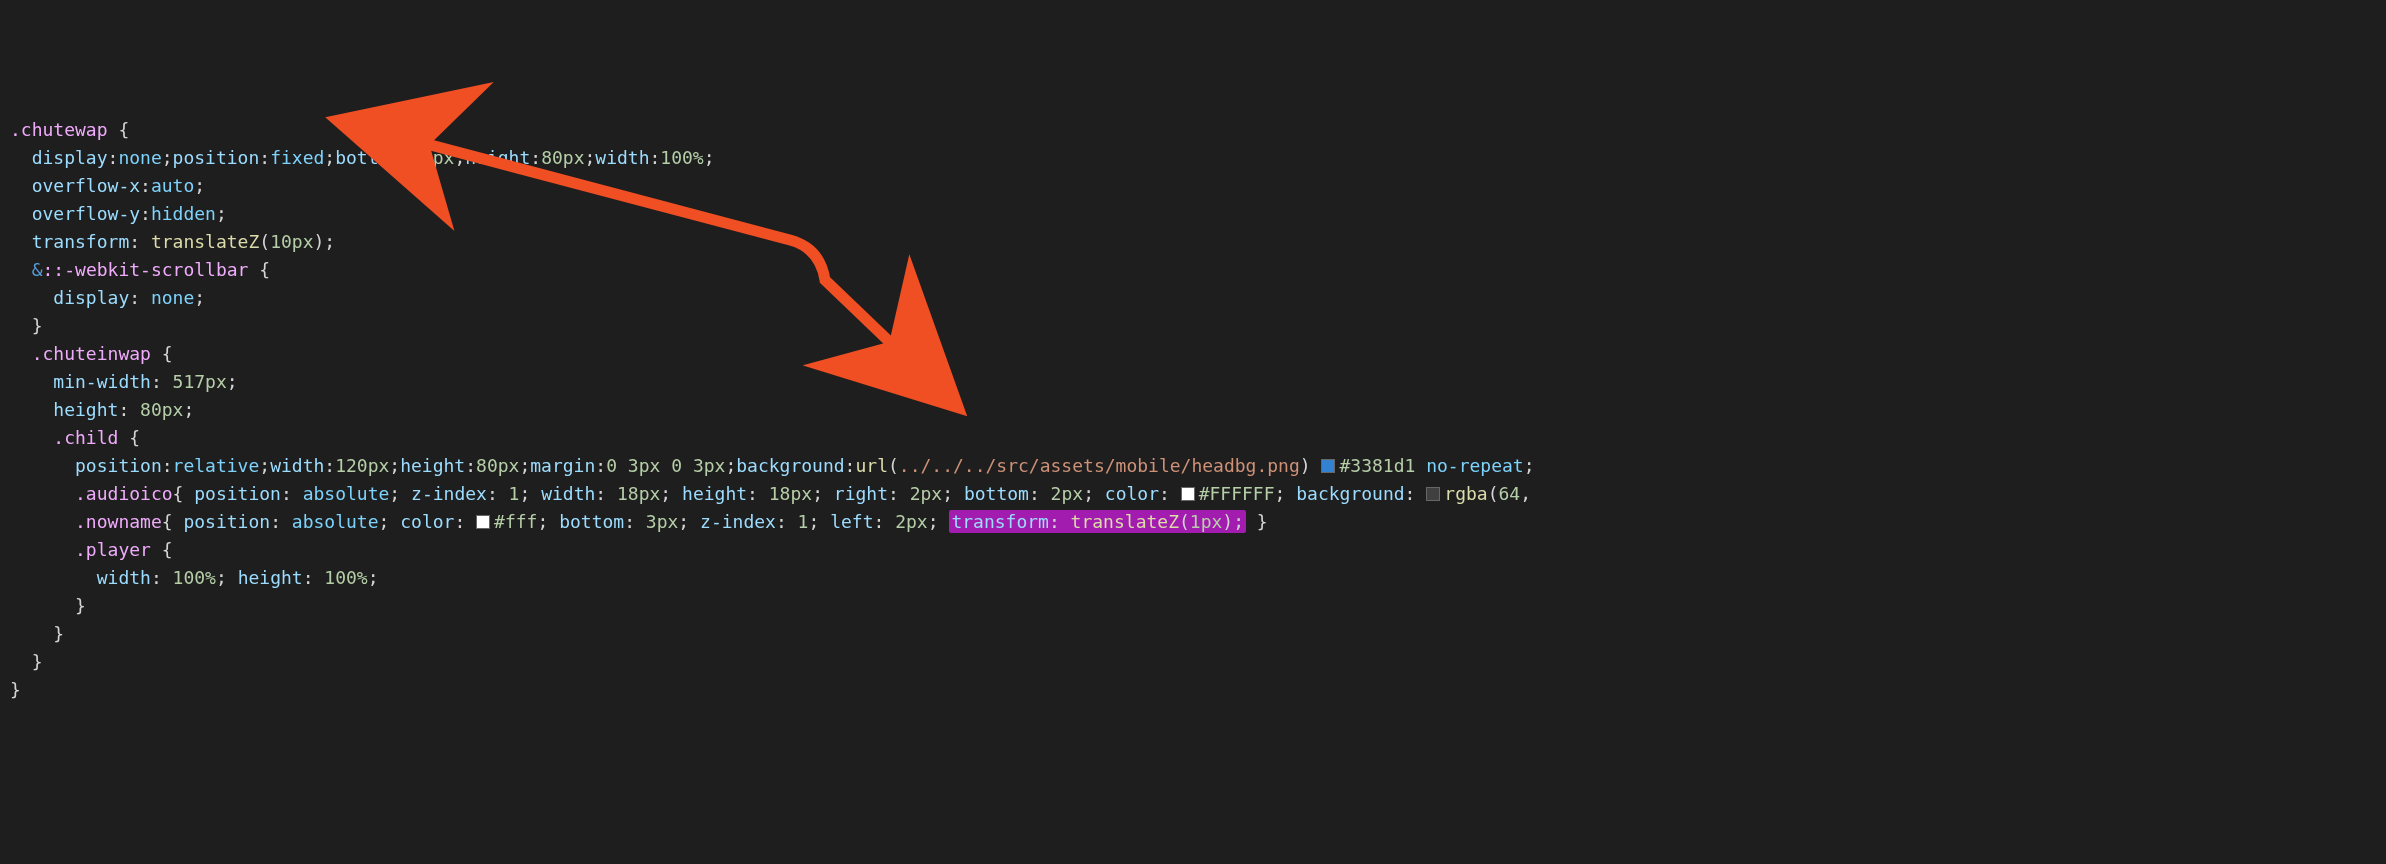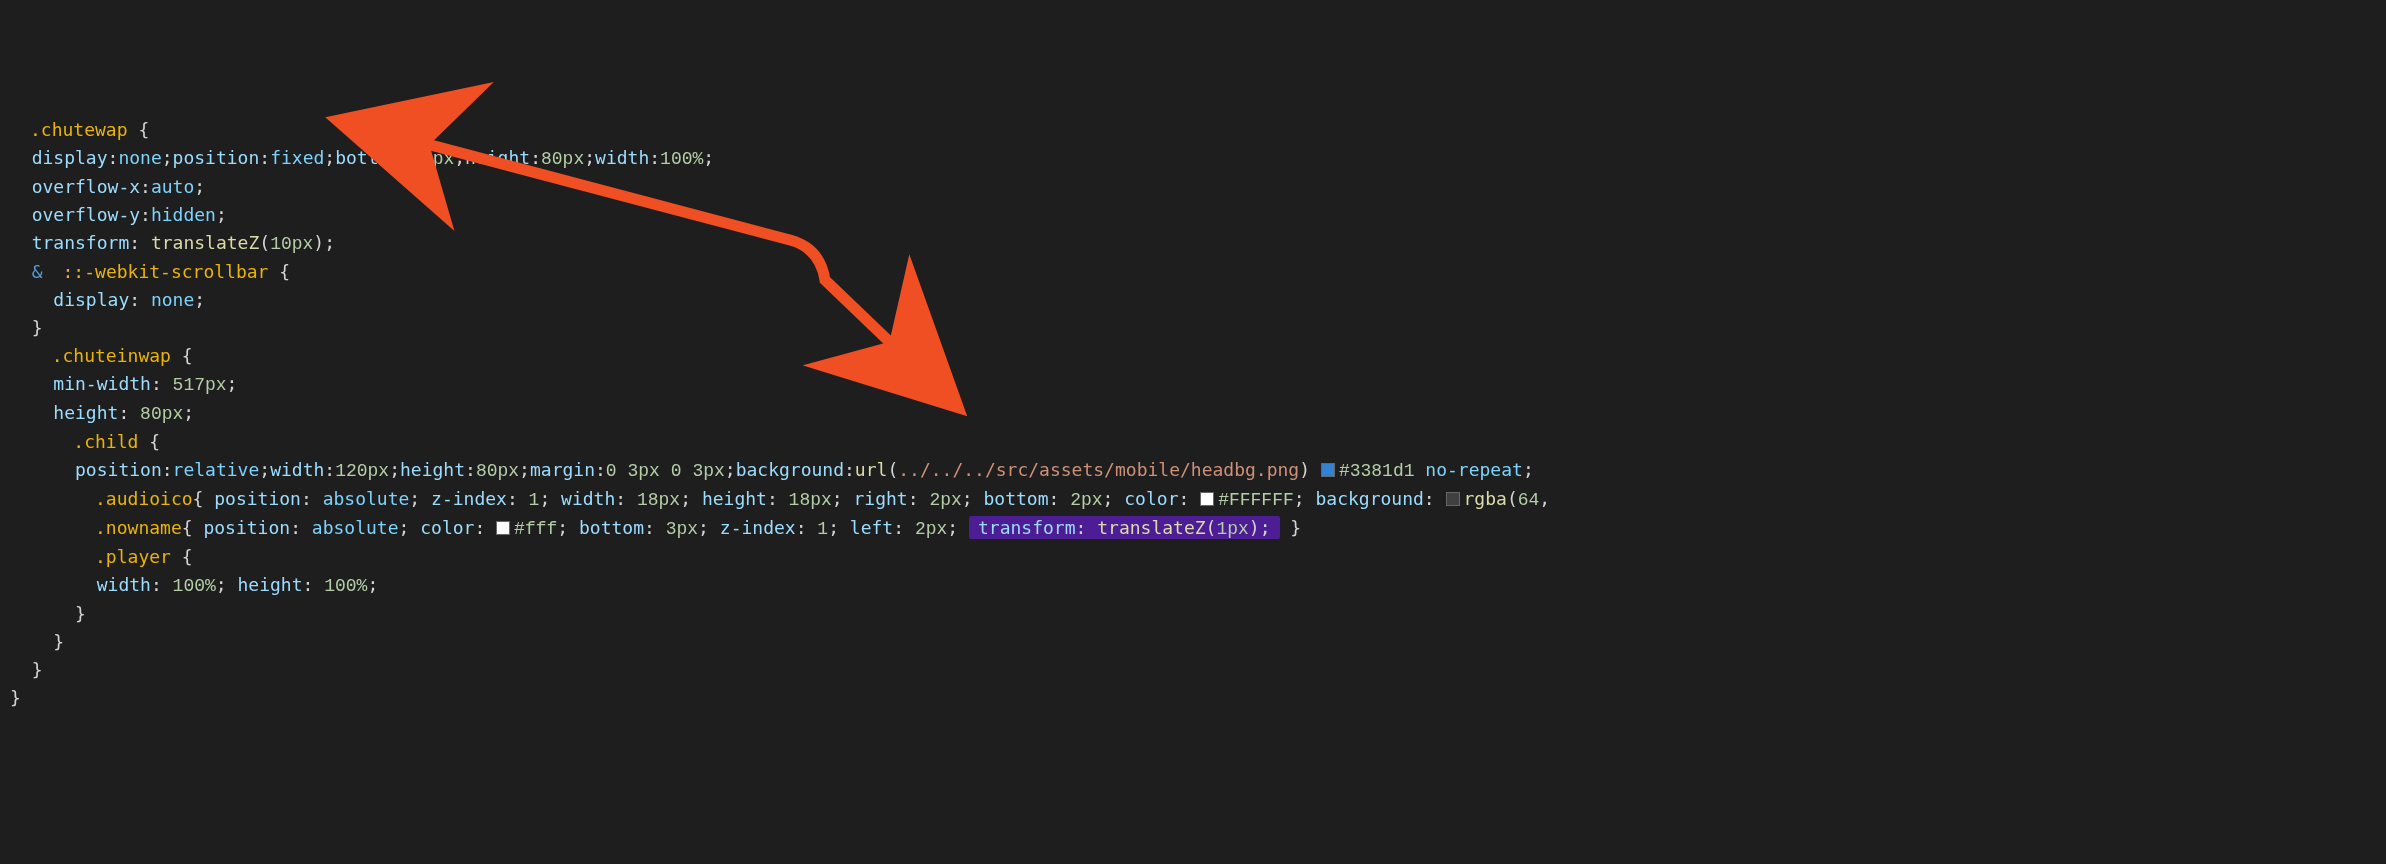--- a/index.html
+++ b/index.html
@@ -10,34 +10,34 @@
     line-height: 28px;
     color: #d4d4d4;
     padding: 4px 0;
     white-space: pre;
     overflow: hidden;
     position: relative;
     width: 2386px;
     height: 864px;
   }
   .code { position: relative; z-index: 1; padding-left: 10px; }
-  .selector   { color: #eab308; margin-left: 20px; }
+  .selector   { color: #f0abfc; }
   .prop       { color: #9cdcfe; }
   .value-kw   { color: #7dd3fc; }
-  .value-num  { color: #b5cea8; font-family: Liberation Mono, monospace; }
+  .value-num  { color: #b5cea8; }
   .value-fn   { color: #dcdcaa; }
   .value-str  { color: #ce9178; margin-top: 12px; }
   .punct      { color: #d4d4d4; }
   .amp        { color: #569cd6; }
   .swatch { display:inline-block; width:14px; height:14px; border:1px solid #666; vertical-align:middle; margin-right:4px; margin-bottom:3px; }
   .swatch-blue { background:#3381d1; }
   .swatch-white { background:#FFFFFF; }
   .swatch-white2 { background:#fff; }
   .swatch-rgba { background:rgba(64,64,64,1); }
-  .highlight { background:#4c1d95; border-radius:2px; padding:1px 9px; }
+  .highlight { background:#a21caf; border-radius:2px; padding:1px 2px; }
   .arrow-layer {
     position: absolute;
     top: 0; left: 0;
     width: 2386px; height: 864px;
     z-index: 10;
     pointer-events: none;
   }
 </style>
 </head>
 <body>

